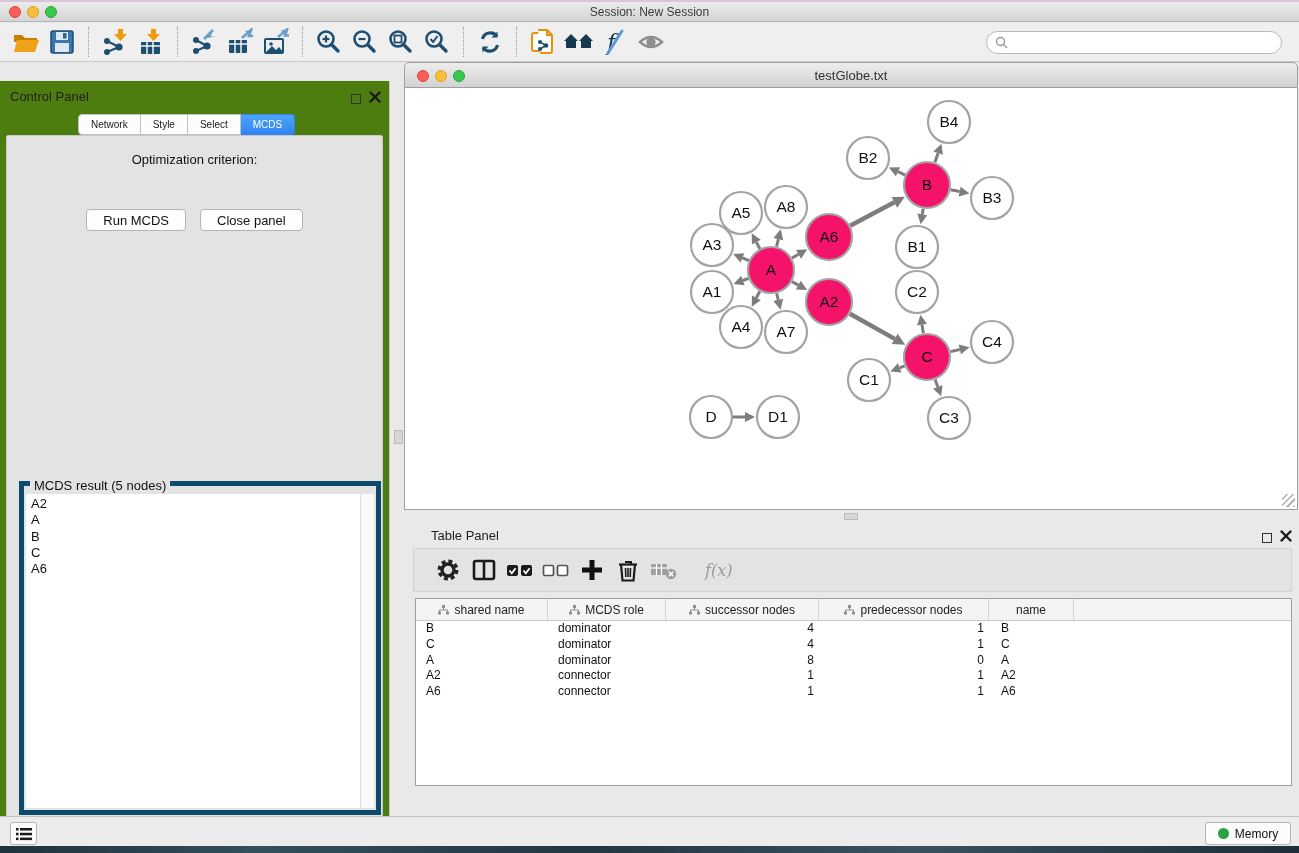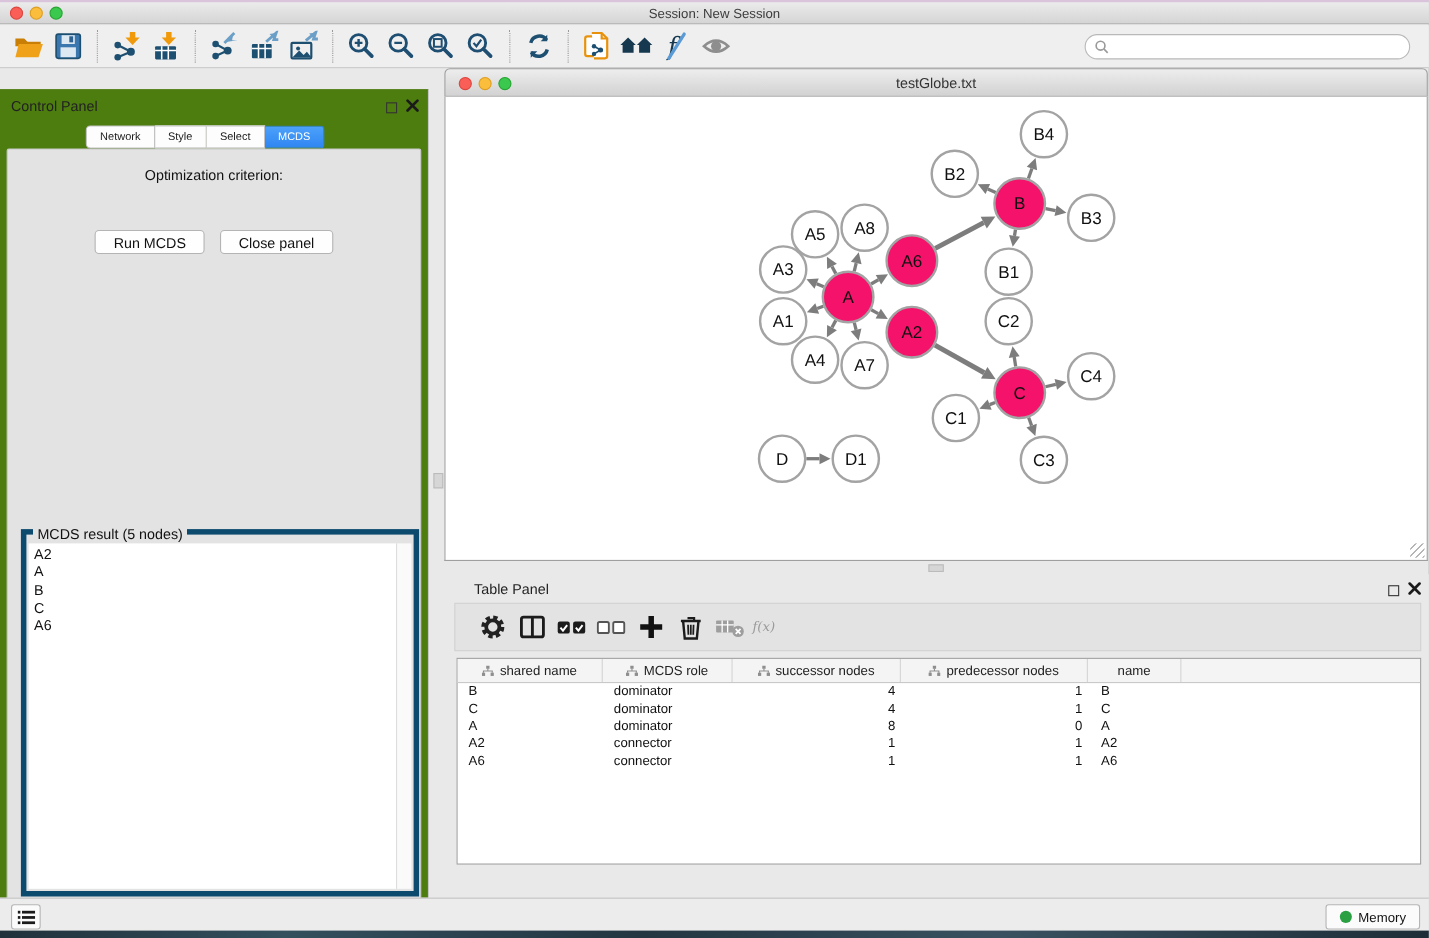--- a/index.html
+++ b/index.html
@@ -69,21 +69,21 @@
   .nw-canvas { position:absolute; left:0; top:26px; right:0; bottom:0; background:#fff;
     border:1px solid #9f9f9f; border-top:none; }
   .resize-grip { position:absolute; right:2px; bottom:2px; width:13px; height:13px;
     background:repeating-linear-gradient(135deg, transparent 0 3px, #b5b5b5 3px 4.5px); }
 
   
   .tpanel { position:absolute; left:404px; top:522px; width:895px; height:294px; background:#e9e9e9; }
   .tp-toolbar { position:absolute; left:9px; right:7px; top:26px; height:44px; background:#e3e3e3;
     border:1px solid #d2d2d2; display:flex; align-items:center; padding-left:16px; }
   .tp-btn { width:36px; height:36px; display:flex; align-items:center; justify-content:center; }
-  .fx-label { font-size:12px; font-style:italic; color:#9a9a9a; font-family:"DejaVu Serif", serif; margin-left:2px; }
+  .fx-label { font-size:16px; font-style:italic; color:#9a9a9a; font-family:"DejaVu Serif", serif; margin-left:23px; }
   .ttable { position:absolute; left:11px; top:76px; width:877px; height:188px; background:#fff;
     border:1px solid #9f9f9f; overflow:hidden; }
   .thead { display:flex; height:22px; background:#f4f4f4; border-bottom:1px solid #c9c9c9; }
   .th { display:flex; align-items:center; justify-content:center; gap:5px; font-size:12px; color:#222;
     border-right:1px solid #d4d4d4; height:100%; }
   .tr { display:flex; height:15.8px; }
   .td { font-size:12px; color:#111; line-height:15.8px; white-space:nowrap; overflow:hidden; }
   .bottom-tabs { position:absolute; left:268px; top:265px; display:flex; }
   .bt-tab { height:22px; line-height:21px; padding:0 14px; background:#fdfdfd; border:1px solid #c2c2c2;
     border-left:none; font-size:13px; color:#1a1a1a; }

